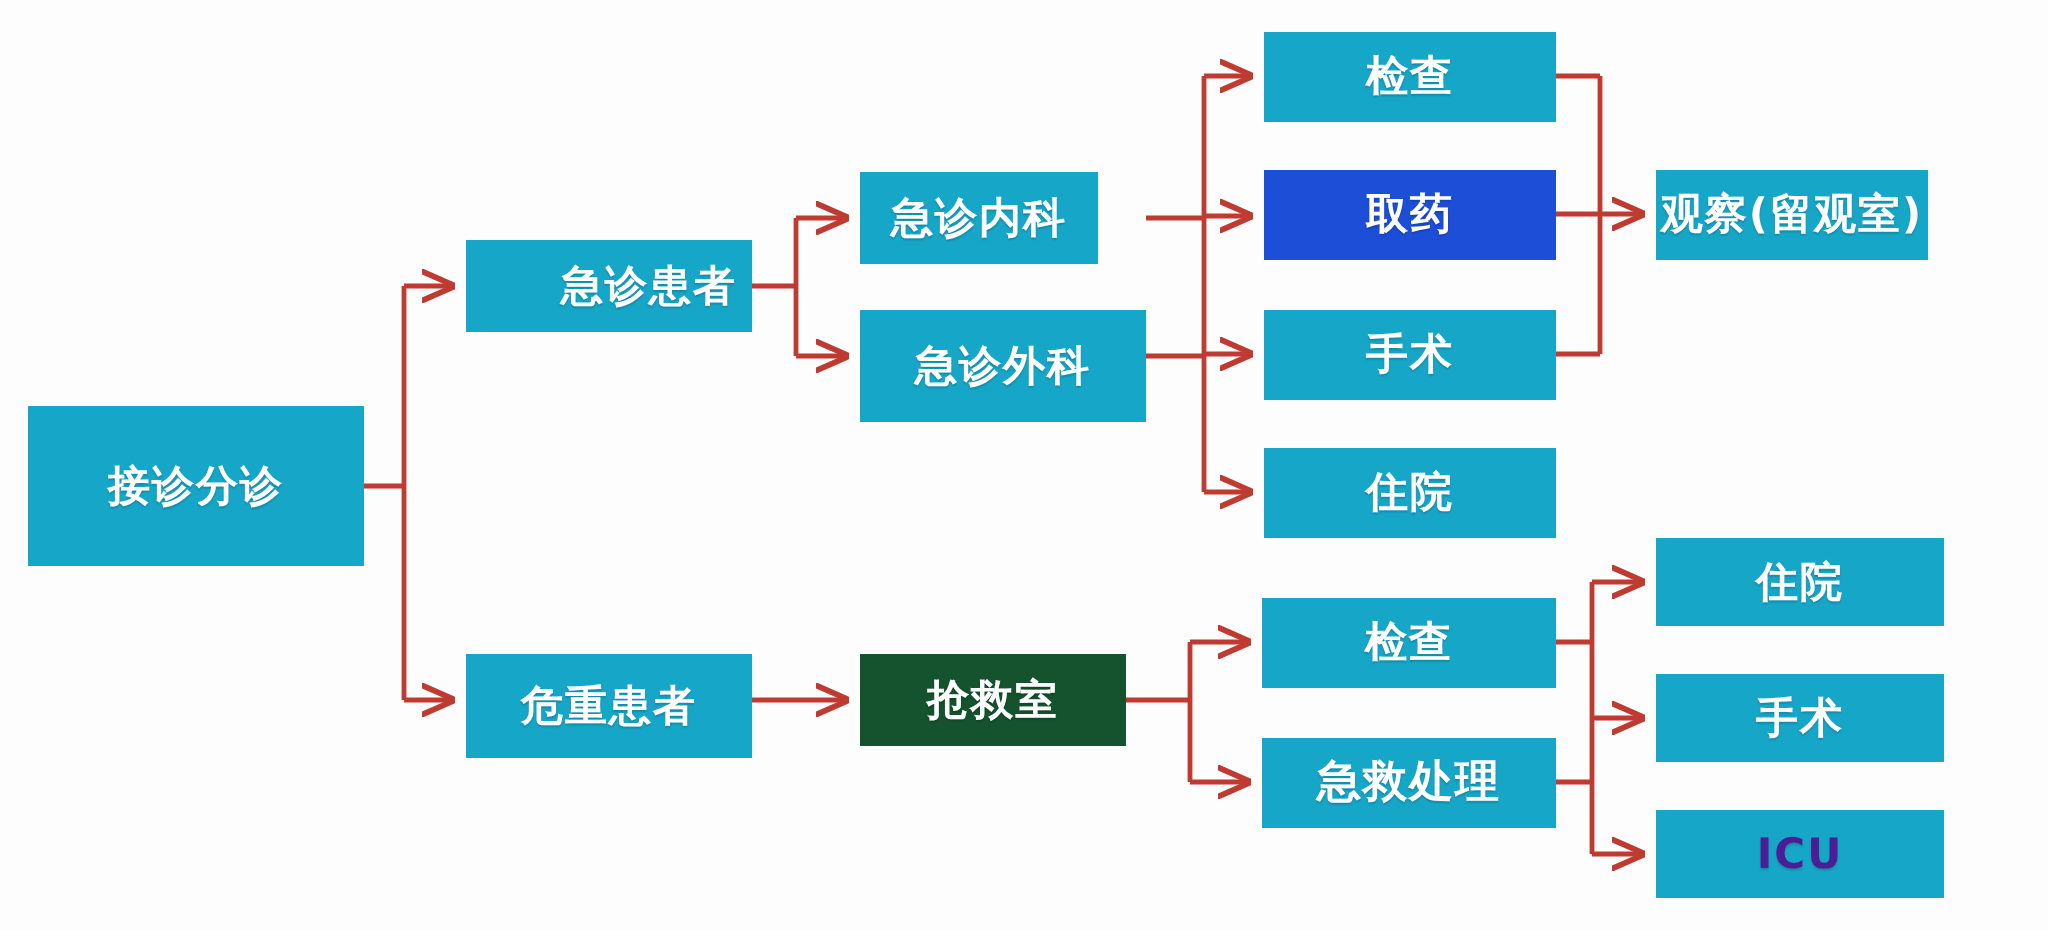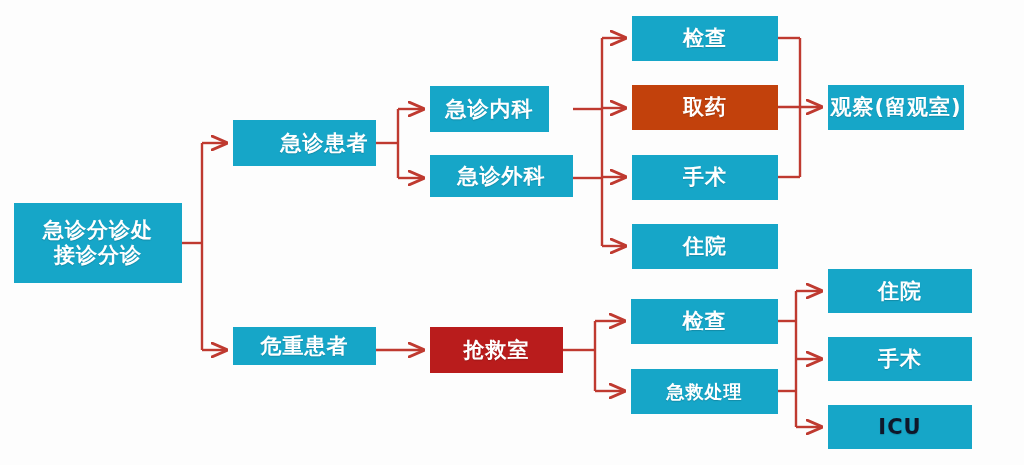--- a/index.html
+++ b/index.html
@@ -103,63 +103,62 @@
         <path d="M 796 291 L 821 291" marker-end="url(#arw)"></path>
         <path d="M 796 359 L 821 359" marker-end="url(#arw)"></path>
         <path d="M 796 427 L 821 427" marker-end="url(#arw)"></path>
       </g>
 
     </g>
   </svg>
 
   <div id="nodes">
       <div class="node" style="left: 14px; top: 203px; width: 168px; height: 80px; font-size: 21px; background: rgb(22, 166, 200); color: rgb(255, 255, 255);">
-        <span>急诊分诊处</span>
         <span class="line2">接诊分诊</span>
       </div>
       <div class="node" style="left: 233px; top: 120px; width: 143px; height: 46px; font-size: 21px; background: rgb(22, 166, 200); color: rgb(255, 255, 255); padding-left: 40px;">
         <span>急诊患者</span>
       </div>
-      <div class="node" style="left: 233px; top: 327px; width: 143px; height: 38px; font-size: 21px; background: rgb(22, 166, 200); color: rgb(255, 255, 255);">
+      <div class="node" style="left: 233px; top: 327px; width: 143px; height: 52px; font-size: 21px; background: rgb(22, 166, 200); color: rgb(255, 255, 255);">
         <span>危重患者</span>
       </div>
       <div class="node" style="left: 430px; top: 86px; width: 119px; height: 46px; font-size: 21px; background: rgb(22, 166, 200); color: rgb(255, 255, 255);">
         <span>急诊内科</span>
       </div>
-      <div class="node" style="left: 430px; top: 155px; width: 143px; height: 42px; font-size: 21px; background: rgb(22, 166, 200); color: rgb(255, 255, 255);">
+      <div class="node" style="left: 430px; top: 155px; width: 143px; height: 56px; font-size: 21px; background: rgb(22, 166, 200); color: rgb(255, 255, 255);">
         <span>急诊外科</span>
       </div>
-      <div class="node" style="left: 430px; top: 327px; width: 133px; height: 46px; font-size: 21px; background: #b91c1c; color: rgb(255, 255, 255);">
+      <div class="node" style="left: 430px; top: 327px; width: 133px; height: 46px; font-size: 21px; background: #14532d; color: rgb(255, 255, 255);">
         <span>抢救室</span>
       </div>
       <div class="node" style="left: 632px; top: 16px; width: 146px; height: 45px; font-size: 21px; background: rgb(22, 166, 200); color: rgb(255, 255, 255);">
         <span>检查</span>
       </div>
-      <div class="node" style="left: 632px; top: 85px; width: 146px; height: 45px; font-size: 21px; background: #c2410c; color: rgb(255, 255, 255);">
+      <div class="node" style="left: 632px; top: 85px; width: 146px; height: 45px; font-size: 21px; background: #1d4ed8; color: rgb(255, 255, 255);">
         <span>取药</span>
       </div>
       <div class="node" style="left: 632px; top: 155px; width: 146px; height: 45px; font-size: 21px; background: rgb(22, 166, 200); color: rgb(255, 255, 255);">
         <span>手术</span>
       </div>
       <div class="node" style="left: 632px; top: 224px; width: 146px; height: 45px; font-size: 21px; background: rgb(22, 166, 200); color: rgb(255, 255, 255);">
         <span>住院</span>
       </div>
       <div class="node" style="left: 631px; top: 299px; width: 147px; height: 45px; font-size: 21px; background: rgb(22, 166, 200); color: rgb(255, 255, 255);">
         <span>检查</span>
       </div>
-      <div class="node" style="left: 631px; top: 369px; width: 147px; height: 45px; font-size: 18px; background: rgb(22, 166, 200); color: rgb(255, 255, 255);">
+      <div class="node" style="left: 631px; top: 369px; width: 147px; height: 45px; font-size: 22px; background: rgb(22, 166, 200); color: rgb(255, 255, 255);">
         <span>急救处理</span>
       </div>
       <div class="node" style="left: 828px; top: 85px; width: 136px; height: 45px; font-size: 21px; background: rgb(22, 166, 200); color: rgb(255, 255, 255);">
         <span>观察(留观室)</span>
       </div>
       <div class="node" style="left: 828px; top: 269px; width: 144px; height: 44px; font-size: 21px; background: rgb(22, 166, 200); color: rgb(255, 255, 255);">
         <span>住院</span>
       </div>
       <div class="node" style="left: 828px; top: 337px; width: 144px; height: 44px; font-size: 21px; background: rgb(22, 166, 200); color: rgb(255, 255, 255);">
         <span>手术</span>
       </div>
-      <div class="node" style="left: 828px; top: 405px; width: 144px; height: 44px; font-size: 21px; background: rgb(22, 166, 200); color: #0f172a;">
+      <div class="node" style="left: 828px; top: 405px; width: 144px; height: 44px; font-size: 21px; background: rgb(22, 166, 200); color: #4c1d95;">
         <span>ICU</span>
       </div>
     </div>
 
 </div>
 
 </body></html>

